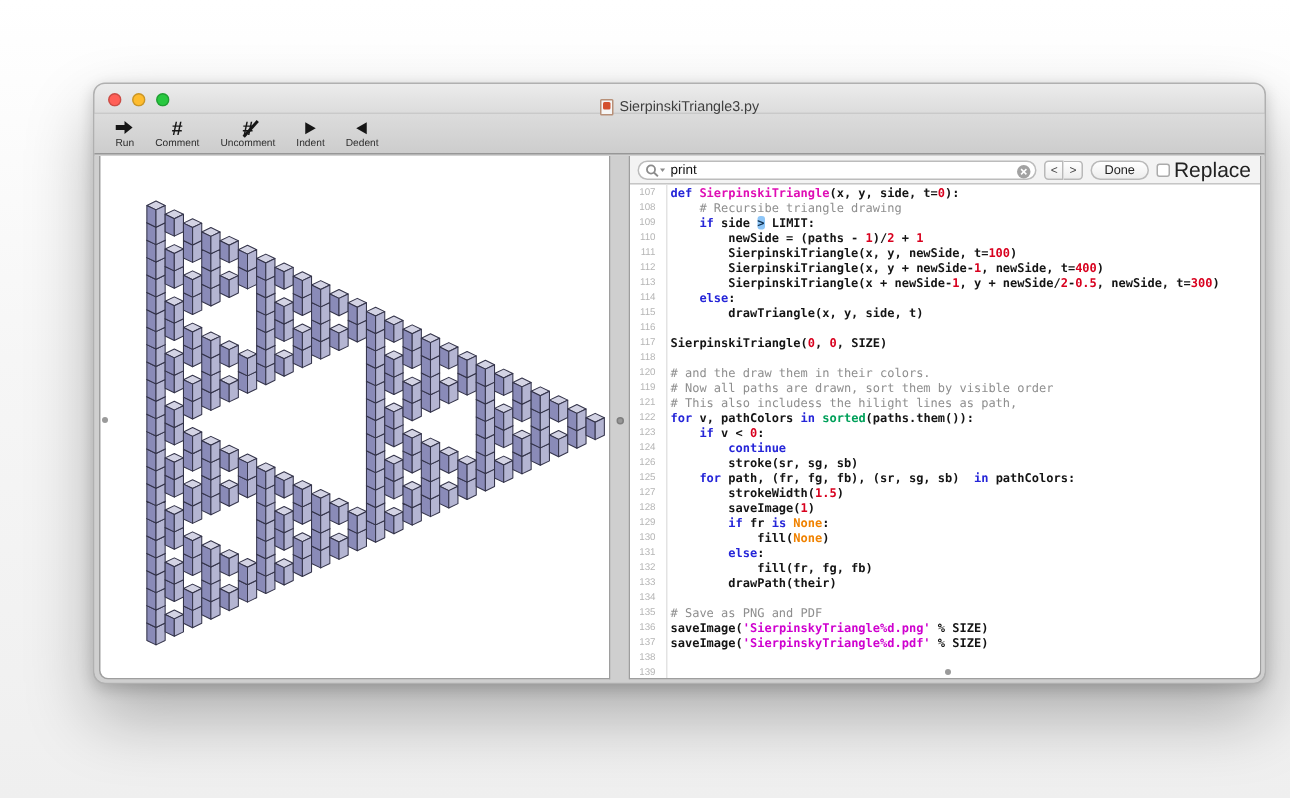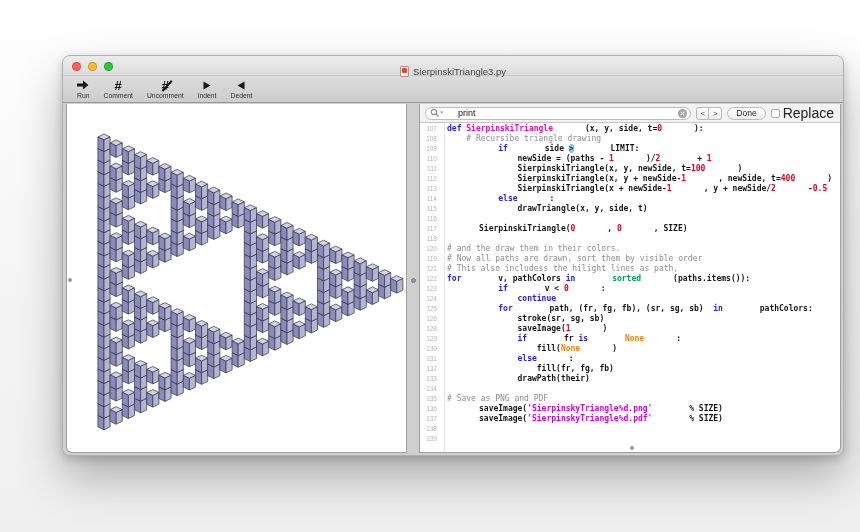--- a/index.html
+++ b/index.html
@@ -47,21 +47,21 @@
     width:5px; height:5px; border-radius:50%; background:#969696; border:0.5px solid #7d7d7d; }
 
   .code-panel { flex:1; margin:0 2px 2px 0; background:#fff; border:1px solid #9e9e9e;
     border-top:none; border-bottom-right-radius:6px; display:flex; flex-direction:column;
     position:relative; overflow:hidden; }
 
   
   .searchbar { height:19px; background:#f3f3f3; border-bottom:1px solid #c6c6c6;
     display:flex; align-items:center; padding:0 6px 0 5px; gap:5px; flex:none; }
   .search-field { flex:1; height:13px; background:#fff; border:1px solid #bcbcbc;
-    border-radius:7px; display:flex; align-items:center; padding:0 3px 0 4px; gap:14px; }
+    border-radius:7px; display:flex; align-items:flex-end; padding:0 3px 0 4px; gap:3px; }
   .search-text { flex:1; font-size:9px; color:#141414; line-height:11px; }
   .clear-btn { width:9px; height:9px; border-radius:50%; background:#a2a2a2; position:relative; flex:none; }
   .clear-btn::before,.clear-btn::after { content:""; position:absolute; left:2px; top:4px;
     width:5px; height:1px; background:#fff; }
   .clear-btn::before { transform:rotate(45deg); } .clear-btn::after { transform:rotate(-45deg); }
   .navgroup { display:flex; flex:none; }
   .nav-btn { width:13px; height:13px; background:linear-gradient(#fff,#ededed);
     border:1px solid #b9b9b9; font-size:8px; color:#444; text-align:center; line-height:11px; }
   .nav-btn.prev { border-radius:3px 0 0 3px; }
   .nav-btn.next { border-radius:0 3px 3px 0; border-left:none; }
@@ -79,21 +79,21 @@
   .ln { width:21px; flex:none; text-align:right; padding-right:4px; color:#b5b5b5;
     font-family:"Liberation Sans", sans-serif; font-weight:400; font-size:6.5px; }
   .code { padding-left:6px; }
   .tk-kw  { color:var(--kw); }
   .tk-fn  { color:var(--fn); }
   .tk-num { color:var(--num); }
   .tk-str { color:var(--str); }
   .tk-cmt { color:var(--cmt); font-weight:400; }
   .tk-orn { color:var(--orn); }
   .tk-grn { color:var(--grn); }
-  .tk-b   { color:var(--b);padding-left:32px; }
+  .tk-b   { color:var(--b); }
   .tk-hl  { background:var(--hlbg); color:#10314f; border-radius:2px; }
   .hscroll-dot { position:absolute; bottom:2px; left:50%; width:4px; height:4px;
     border-radius:50%; background:#9a9a9a; }
 </style>
 </head>
 <body>
 
 <div class="window">
 
   <div class="titlebar">
@@ -802,25 +802,26 @@
           <div class="line"><span class="ln">112</span><span class="code"><span class="tk-b">        SierpinskiTriangle(x, y + newSide-</span><span class="tk-num">1</span><span class="tk-b">, newSide, t=</span><span class="tk-num">400</span><span class="tk-b">)</span></span></div>
           <div class="line"><span class="ln">113</span><span class="code"><span class="tk-b">        SierpinskiTriangle(x + newSide-</span><span class="tk-num">1</span><span class="tk-b">, y + newSide/</span><span class="tk-num">2</span><span class="tk-b">-</span><span class="tk-num">0.5</span><span class="tk-b">, newSide, t=</span><span class="tk-num">300</span><span class="tk-b">)</span></span></div>
           <div class="line"><span class="ln">114</span><span class="code"><span class="tk-b">    </span><span class="tk-kw">else</span><span class="tk-b">:</span></span></div>
           <div class="line"><span class="ln">115</span><span class="code"><span class="tk-b">        drawTriangle(x, y, side, t)</span></span></div>
           <div class="line"><span class="ln">116</span><span class="code"></span></div>
           <div class="line"><span class="ln">117</span><span class="code"><span class="tk-b">SierpinskiTriangle(</span><span class="tk-num">0</span><span class="tk-b">, </span><span class="tk-num">0</span><span class="tk-b">, SIZE)</span></span></div>
           <div class="line"><span class="ln">118</span><span class="code"></span></div>
           <div class="line"><span class="ln">120</span><span class="code"><span class="tk-cmt"># and the draw them in their colors.</span></span></div>
           <div class="line"><span class="ln">119</span><span class="code"><span class="tk-cmt"># Now all paths are drawn, sort them by visible order</span></span></div>
           <div class="line"><span class="ln">121</span><span class="code"><span class="tk-cmt"># This also includess the hilight lines as path,</span></span></div>
-          <div class="line"><span class="ln">122</span><span class="code"><span class="tk-kw">for</span><span class="tk-b"> v, pathColors </span><span class="tk-kw">in</span><span class="tk-b"> </span><span class="tk-grn">sorted</span><span class="tk-b">(paths.items()):</span></span></div>
+          <div class="line"><span class="ln">122</span><span class="code"><span class="tk-kw">for</span><span class="tk-b"> v, pathColors </span><span class="tk-kw">in</span><span class="tk-b"> </span><span class="tk-grn">sorted</span><span class="tk-b">(paths.them()):</span></span></div>
           <div class="line"><span class="ln">123</span><span class="code"><span class="tk-b">    </span><span class="tk-kw">if</span><span class="tk-b"> v &lt; </span><span class="tk-num">0</span><span class="tk-b">:</span></span></div>
           <div class="line"><span class="ln">124</span><span class="code"><span class="tk-b">        </span><span class="tk-kw">continue</span></span></div>
+          <div class="line"><span class="ln">126</span><span class="code"><span class="tk-b">        stroke(sr, sg, sb)</span></span></div>
           <div class="line"><span class="ln">125</span><span class="code"><span class="tk-b">    </span><span class="tk-kw">for</span><span class="tk-b"> path, (fr, fg, fb), (sr, sg, sb)  </span><span class="tk-kw">in</span><span class="tk-b"> pathColors:</span></span></div>
-          <div class="line"><span class="ln">126</span><span class="code"><span class="tk-b">        stroke(sr, sg, sb)</span></span></div>
+          <div class="line"><span class="ln">127</span><span class="code"><span class="tk-b">        strokeWidth(</span><span class="tk-num">1.5</span><span class="tk-b">)</span></span></div>
           <div class="line"><span class="ln">128</span><span class="code"><span class="tk-b">        saveImage(</span><span class="tk-num">1</span><span class="tk-b">)</span></span></div>
           <div class="line"><span class="ln">129</span><span class="code"><span class="tk-b">        </span><span class="tk-kw">if</span><span class="tk-b"> fr </span><span class="tk-kw">is</span><span class="tk-b"> </span><span class="tk-orn">None</span><span class="tk-b">:</span></span></div>
           <div class="line"><span class="ln">130</span><span class="code"><span class="tk-b">            fill(</span><span class="tk-orn">None</span><span class="tk-b">)</span></span></div>
           <div class="line"><span class="ln">131</span><span class="code"><span class="tk-b">        </span><span class="tk-kw">else</span><span class="tk-b">:</span></span></div>
           <div class="line"><span class="ln">132</span><span class="code"><span class="tk-b">            fill(fr, fg, fb)</span></span></div>
           <div class="line"><span class="ln">133</span><span class="code"><span class="tk-b">        drawPath(their)</span></span></div>
           <div class="line"><span class="ln">134</span><span class="code"></span></div>
           <div class="line"><span class="ln">135</span><span class="code"><span class="tk-cmt"># Save as PNG and PDF</span></span></div>
           <div class="line"><span class="ln">136</span><span class="code"><span class="tk-b">saveImage(</span><span class="tk-str">'SierpinskyTriangle%d.png'</span><span class="tk-b"> % SIZE)</span></span></div>
           <div class="line"><span class="ln">137</span><span class="code"><span class="tk-b">saveImage(</span><span class="tk-str">'SierpinskyTriangle%d.pdf'</span><span class="tk-b"> % SIZE)</span></span></div>

